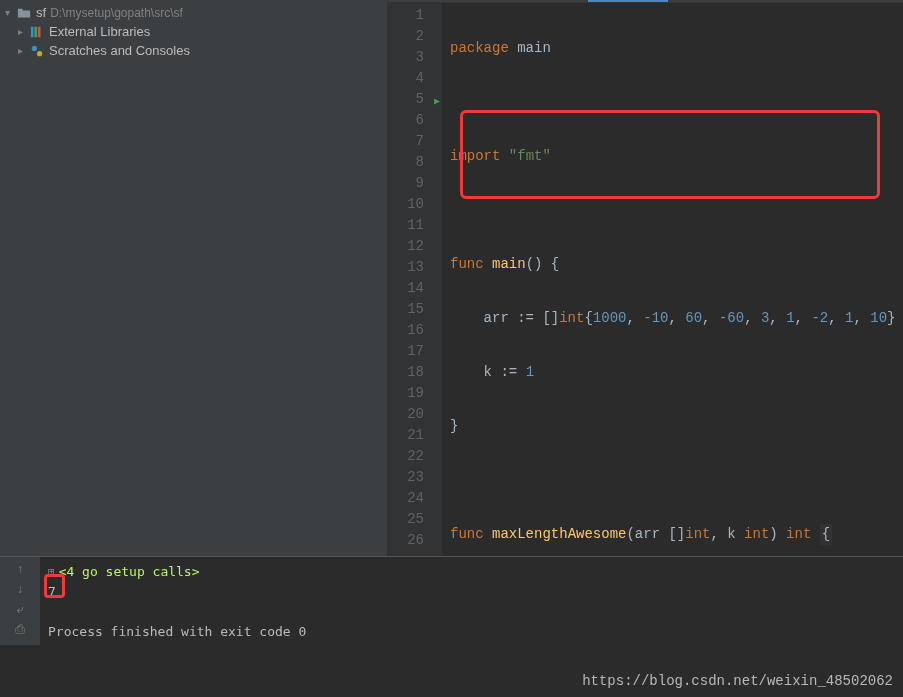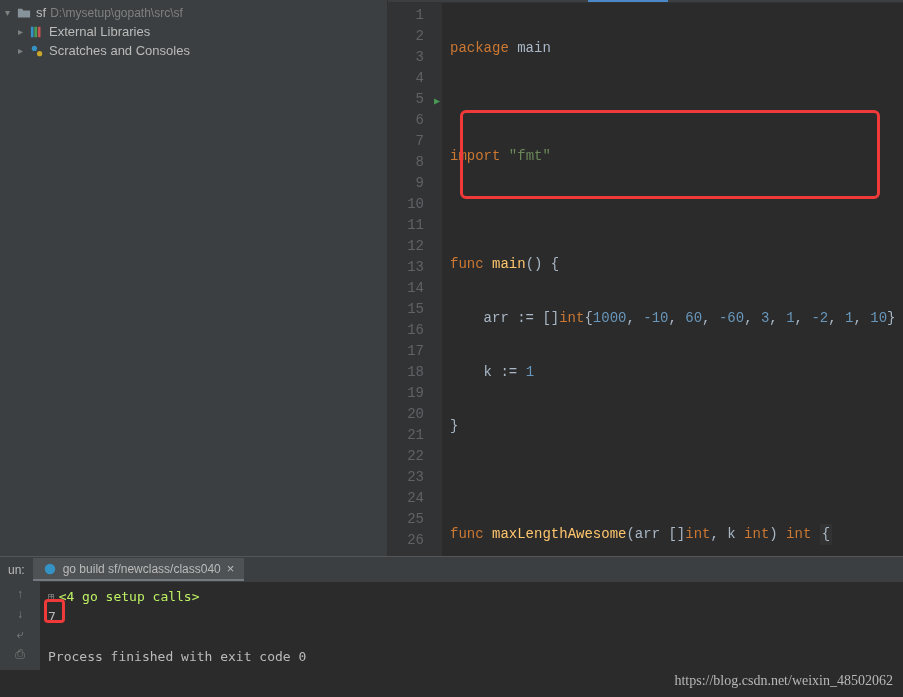--- a/index.html
+++ b/index.html
@@ -35,21 +35,21 @@
 .run-tab { background:#4e5254; padding:3px 10px; color:#bbbbbb; font-size:12px; display:flex; align-items:center; gap:6px; border-bottom:2px solid #747a80; }
 .close-x { color:#bbbbbb; font-size:13px; cursor:pointer; }
 .console-row { display:flex; }
 .console-tools { width:40px; background:#3c3f41; display:flex; flex-direction:column; align-items:center; padding-top:4px; gap:4px; }
 .ct-icon { width:16px; height:16px; color:#808080; cursor:pointer; display:flex; align-items:center; justify-content:center; font-size:12px; }
 .console-out { flex:1; background:#2b2b2b; font-family:Consolas,monospace; font-size:13px; padding:4px 8px; color:#bbbbbb; position:relative; }
 .co-line { height:20px; display:flex; align-items:center; }
 .fold-plus { color:#808080; margin-right:4px; font-size:11px; }
 .expand-txt { color:#bef264; }
 .red-box2 { position:absolute; border:3px solid #f03a3a; border-radius:4px; top:17px; left:4px; width:21px; height:24px; pointer-events:none; }
-.watermark { position:absolute; bottom:8px; right:10px; color:#b8b8b8; font-size:14px; font-family:Liberation Serif, serif; }
+.watermark { position:absolute; bottom:8px; right:10px; color:#b8b8b8; font-size:14px; font-family:Liberation Mono, monospace; }
 .folder-icon svg,.lib-icon svg,.scr-icon svg { width:14px; height:14px; }
 .go-icon { width:14px; height:14px; }
 </style>
 </head>
 <body>
 
 <div class="top-row">
   <div class="project-panel">
     <div class="tree-item root">
       <span class="caret">▾</span>
@@ -143,30 +143,20 @@
 
 
 
         <div class="red-box1"></div>
       </div>
     </div>
   </div>
 </div>
 
 <div class="bottom-section">
-  <div class="tool-tab-row">
-    <span class="run-lbl">un:</span>
-    <div class="run-tab">
-      <svg class="go-icon" viewBox="0 0 16 16">
-          <circle cx="8" cy="8" r="6" fill="#3592c4"></circle>
-        </svg>
-      <span>go build sf/newclass/class040</span>
-      <span class="close-x">×</span>
-    </div>
-  </div>
   <div class="console-row">
     <div class="console-tools">
       <span class="ct-icon">↑</span>
       <span class="ct-icon">↓</span>
       <span class="ct-icon">⤶</span>
       <span class="ct-icon">⎙</span>
     </div>
     <div class="console-out">
       <div class="co-line">
           <span class="fold-plus">⊞</span>

